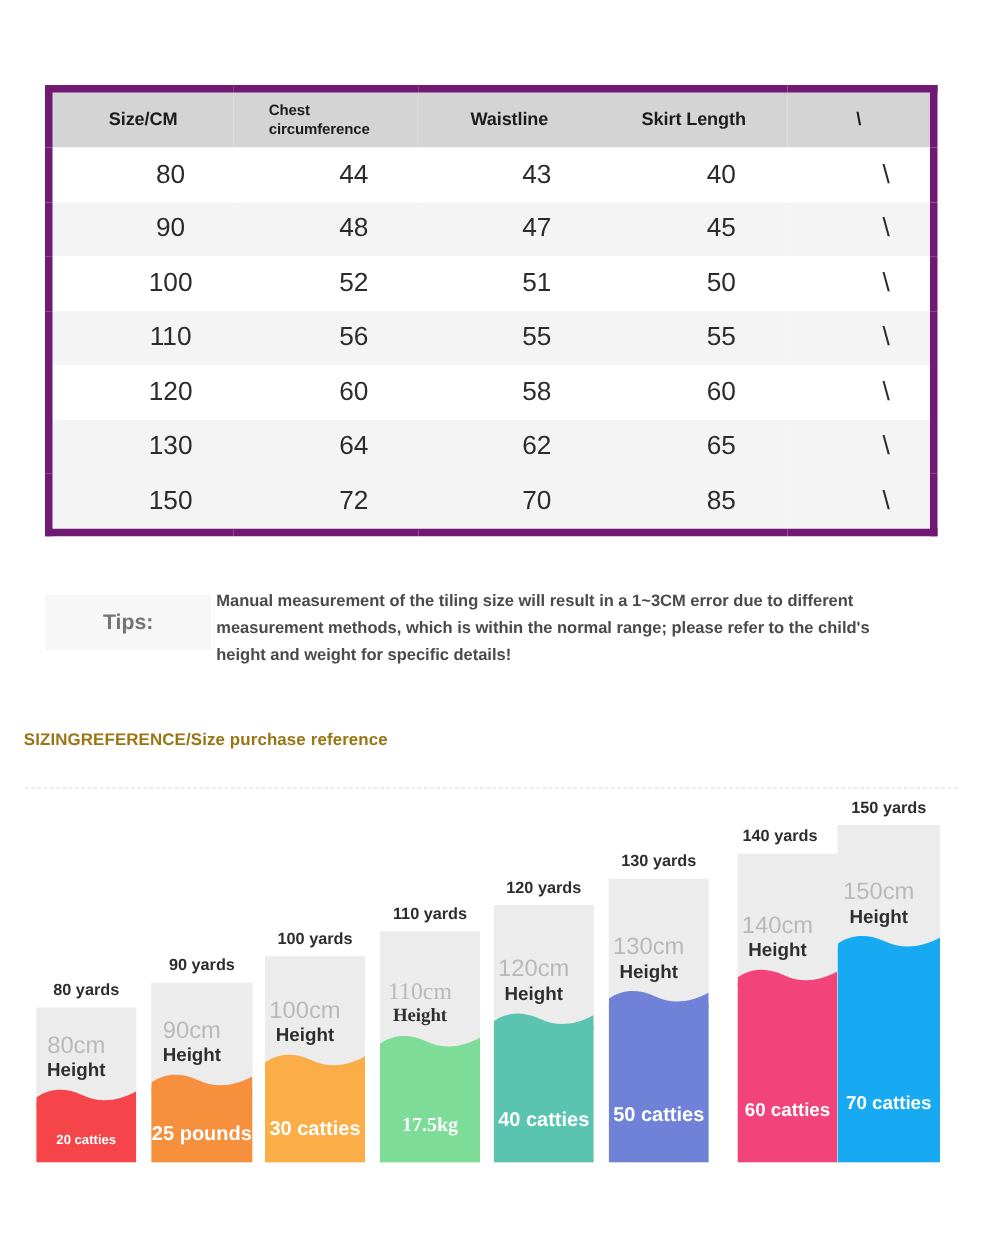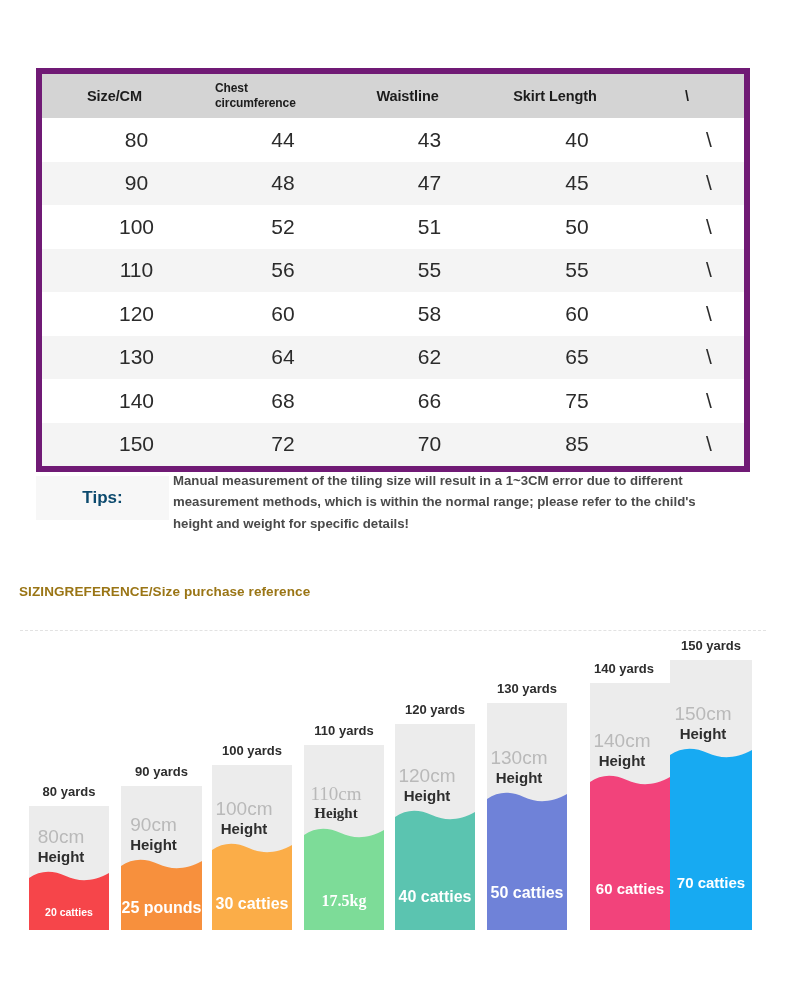--- a/index.html
+++ b/index.html
@@ -87,21 +87,21 @@
   }
   #tips-label {
     background: #f7f7f7;
     width: 133px;
     height: 44px;
     display: flex;
     align-items: center;
     justify-content: center;
     font-size: 17px;
     font-weight: bold;
-    color: #0c4a6e;
+    color: #737373;
     flex: none;
     margin-top: 10px;
   }
   #tips-text {
     margin-left: 4px;
     font-size: 13.2px;
     font-weight: bold;
     color: #4a4a4a;
     line-height: 1.62;
     width: 560px;
@@ -270,27 +270,20 @@
           <td>60</td>
           <td class="slash-cell">\</td>
         </tr>
         <tr class="row-odd">
           <td>130</td>
           <td>64</td>
           <td>62</td>
           <td>65</td>
           <td class="slash-cell">\</td>
         </tr>
-        <tr class="row-even">
-          <td>140</td>
-          <td>68</td>
-          <td>66</td>
-          <td>75</td>
-          <td class="slash-cell">\</td>
-        </tr>
         <tr class="row-odd">
           <td>150</td>
           <td>72</td>
           <td>70</td>
           <td>85</td>
           <td class="slash-cell">\</td>
         </tr>
       </tbody>
   </table>
 </div>

